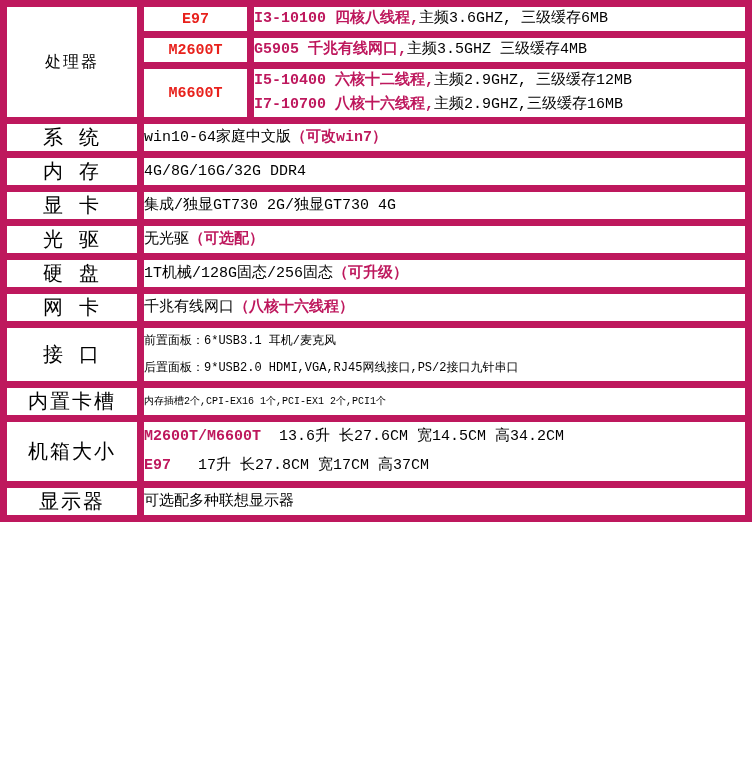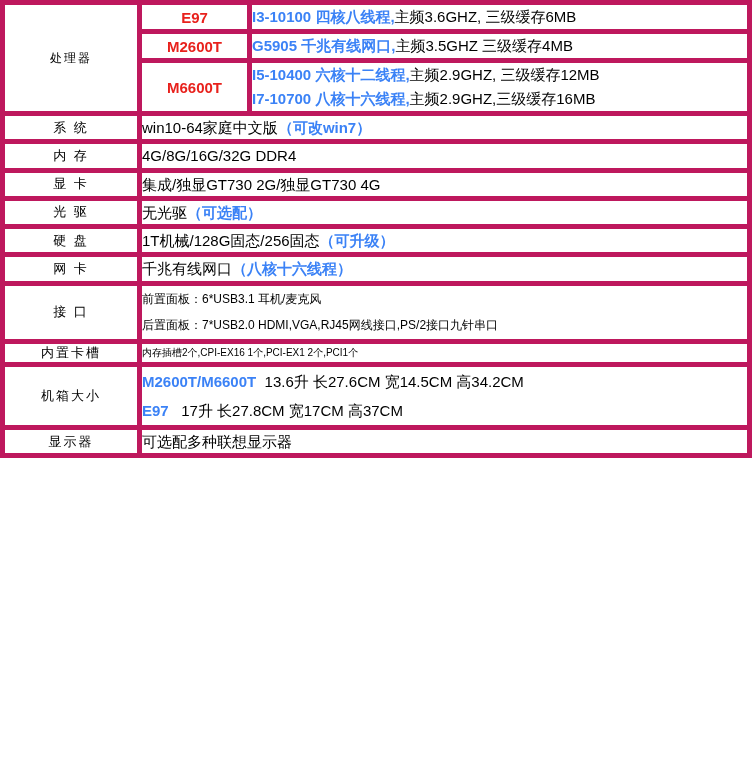--- a/index.html
+++ b/index.html
@@ -13,59 +13,60 @@
     font-family: "Liberation Sans", sans-serif;
     color: #000000;
     overflow: hidden;
   }
   table.spec {
     border-collapse: collapse;
     width: 752px;
     table-layout: fixed;
   }
   table.spec td {
-    border: 5px solid #be185d;
+    border: 7px solid #be185d;
     vertical-align: middle;
     padding: 0;
+    font-family: Liberation Mono, monospace;
   }
   td.label {
     width: 137px;
     text-align: center;
-    font-size: 13px;
+    font-size: 20px;
     letter-spacing: 2px;
     color: #000;
     padding: 8px 4px;
   }
   td.value {
     padding: 10px 12px;
     font-size: 15px;
     line-height: 1.55;
   }
   
   td.cpu-label {
     width: 137px;
     text-align: center;
-    font-size: 12px;
+    font-size: 16px;
     letter-spacing: 2px;
   }
   td.cpu-model {
     width: 110px;
     text-align: center;
     font-size: 15px;
     color: #e8211c;
     font-weight: bold;
     padding: 8px 4px;
   }
   td.cpu-desc {
     padding: 9px 10px;
     font-size: 15px;
     line-height: 1.6;
   }
   .red {
-    color: #3b82f6;
+    color: #be185d;
     font-weight: bold;
   }
   .blk {
     color: #000;
     font-weight: normal;
     text-align: center;
   }
   .line {
     white-space: nowrap;
     display: block;
@@ -154,21 +155,21 @@
     <td class="label">网  卡</td>
     <td class="value" colspan="2">
       <span class="blk">千兆有线网口</span><span class="red">（八核十六线程）</span>
     </td>
   </tr>
 
   <tr>
     <td class="label">接  口</td>
     <td class="value" colspan="2">
       <span class="iface-line">前置面板：6*USB3.1 耳机/麦克风</span>
-      <span class="iface-line">后置面板：7*USB2.0  HDMI,VGA,RJ45网线接口,PS/2接口九针串口</span>
+      <span class="iface-line">后置面板：9*USB2.0  HDMI,VGA,RJ45网线接口,PS/2接口九针串口</span>
     </td>
   </tr>
 
   <tr>
     <td class="label">内置卡槽</td>
     <td class="value slot-value" colspan="2">内存插槽2个,CPI-EX16 1个,PCI-EX1 2个,PCI1个</td>
   </tr>
 
   <tr>
     <td class="label">机箱大小</td>

